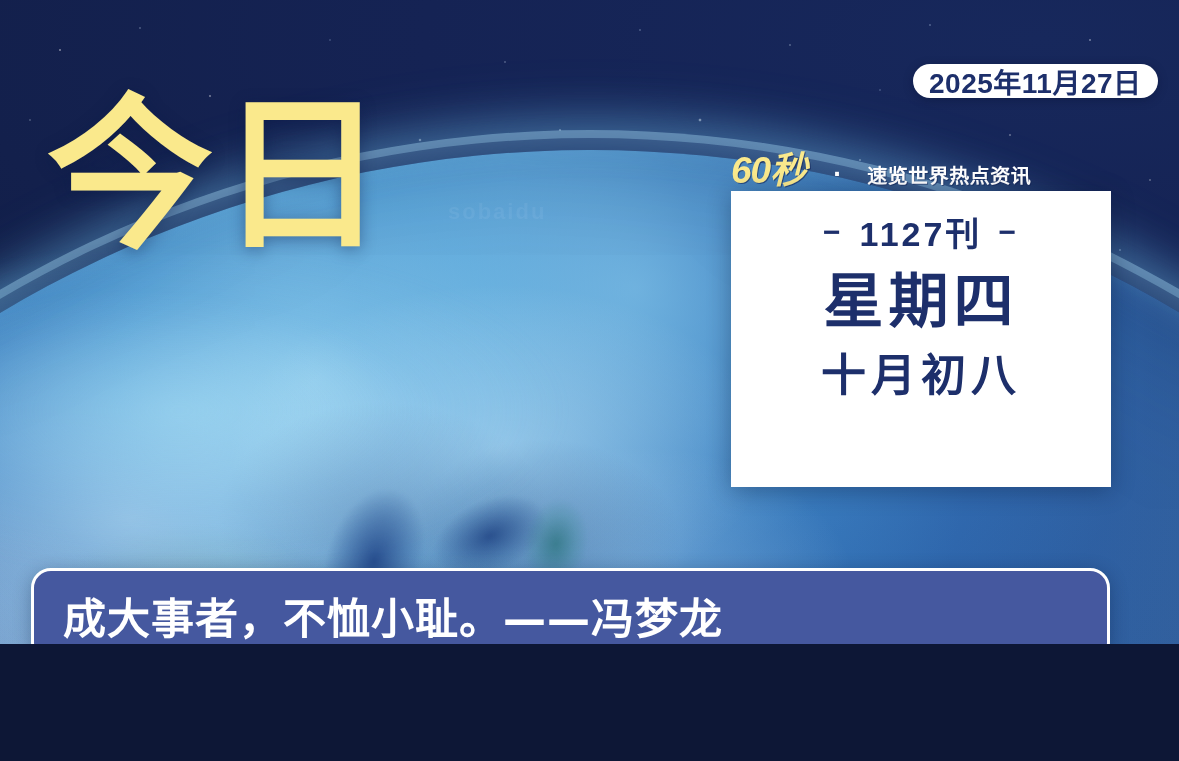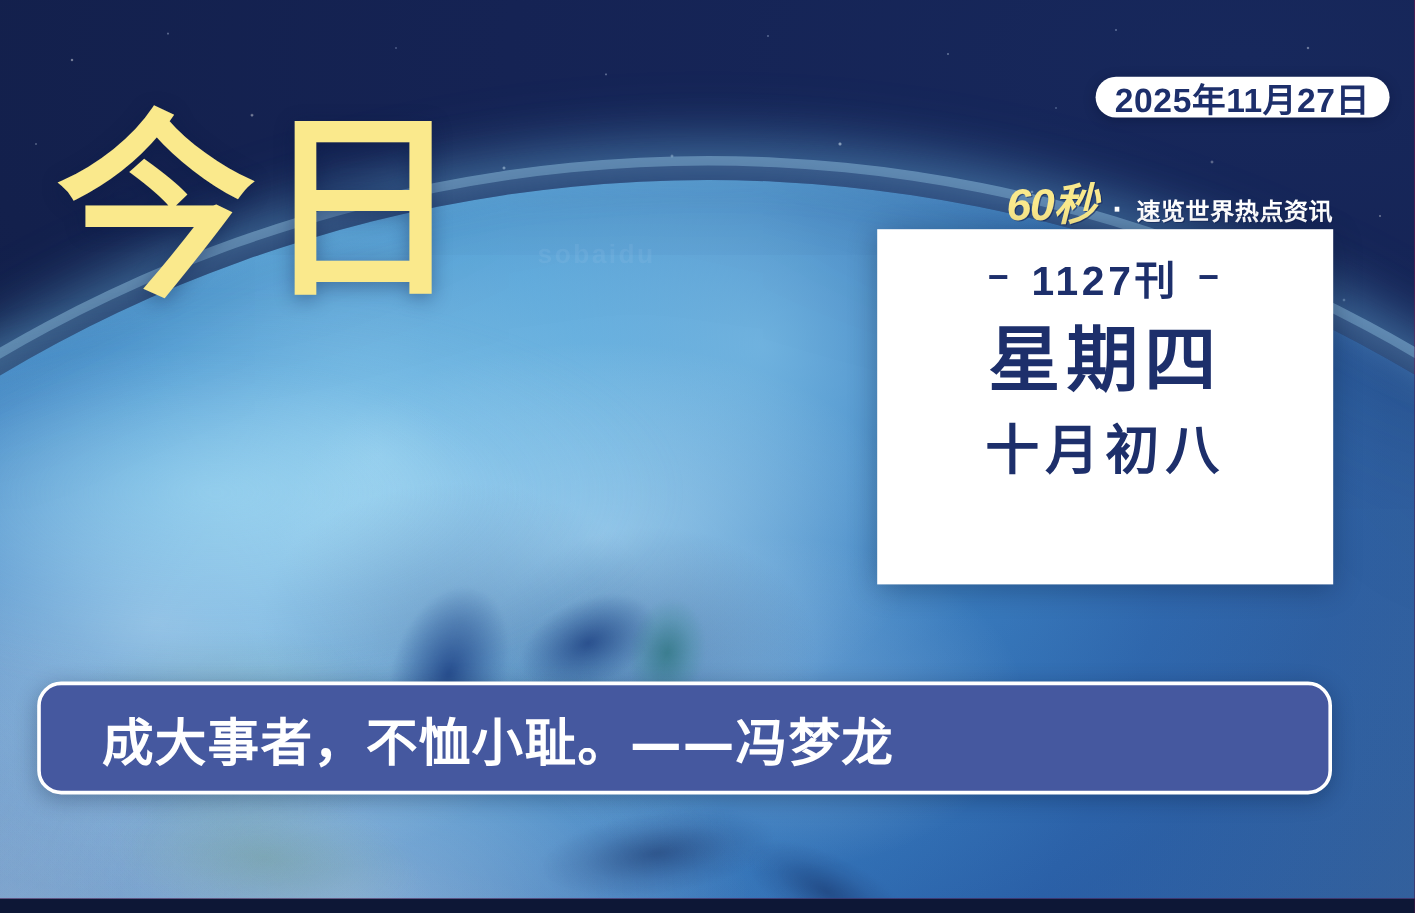--- a/index.html
+++ b/index.html
@@ -4,24 +4,24 @@
 <title>今日新闻</title>
 <style>
   html, body {
     margin: 0;
     padding: 0;
     background: #0d1736;
   }
   #poster {
     position: relative;
     width: 1179px;
-    height: 749px;
+    height: 644px;
     overflow: hidden;
     font-family: "Liberation Sans", "DejaVu Sans", sans-serif;
-    background: #be185d;
+    background: #14532d;
     user-select: none;
   }
 
   
   .space {
     position: absolute;
     inset: 0;
     background:
       radial-gradient(130% 90% at 88% 6%, #17285c 0%, #152354 40%, #13204c 70%, #101c44 100%);
   }
@@ -204,22 +204,21 @@
   }
 
   
   .tagline {
     position: absolute;
     left: 731px;
     top: 140px;
     width: 380px;
     display: flex;
     align-items: baseline;
-    justify-content: flex-end;
-    gap: 7px;
+    gap: 21px;
     white-space: nowrap;
   }
   .tagline .secs {
     color: #fae98c;
     font-size: 37px;
     font-weight: 700;
     font-style: italic;
     letter-spacing: -1px;
     text-shadow: 1px 1px 0 rgba(15,30,80,0.55);
   }
@@ -301,21 +300,21 @@
     border-radius: 20px;
     display: flex;
     align-items: center;
     box-shadow: 0 4px 18px rgba(5,15,45,0.30);
   }
   .quote-text {
     color: #ffffff;
     font-size: 43px;
     font-weight: 700;
     letter-spacing: 1px;
-    padding-left: 51px;
+    padding-left: 29px;
     white-space: nowrap;
     font-family: "DejaVu Sans", "Liberation Sans", sans-serif;
   }
 </style>
 </head>
 <body>
 
 <div id="poster">
 
   <div class="space"></div>

